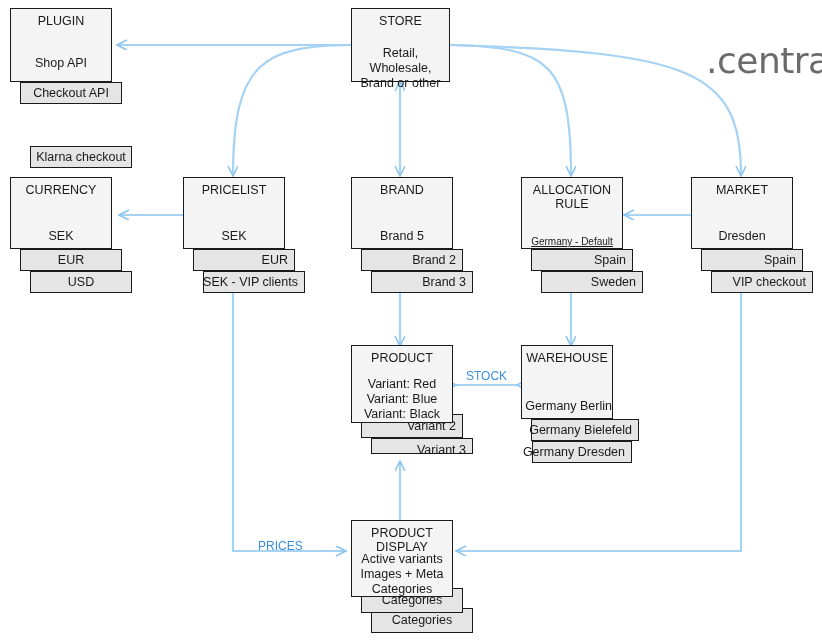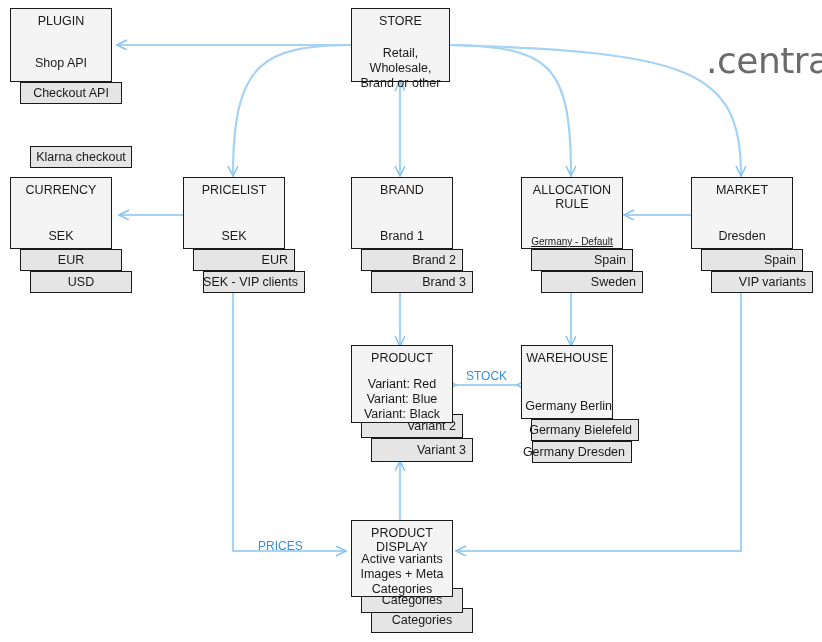--- a/index.html
+++ b/index.html
@@ -188,53 +188,53 @@
 
   <div class="node">
     <div class="card back" style="left:371px;top:271px;width:102px;height:22px;">
       <div class="stacklabel" style="top:3px;">Brand 3</div>
     </div>
     <div class="card back" style="left:361px;top:249px;width:102px;height:22px;">
       <div class="stacklabel" style="top:3px;">Brand 2</div>
     </div>
     <div class="card front" style="left:351px;top:177px;width:102px;height:72px;">
       <div class="title">BRAND</div>
-      <div class="body" style="top:51px;">Brand 1</div>
+      <div class="body" style="top:51px;">Brand 5</div>
     </div>
   </div>
 
   <div class="node">
     <div class="card back" style="left:541px;top:271px;width:102px;height:22px;">
       <div class="stacklabel" style="top:3px;">Sweden</div>
     </div>
     <div class="card back" style="left:531px;top:249px;width:102px;height:22px;">
       <div class="stacklabel" style="top:3px;">Spain</div>
     </div>
     <div class="card front" style="left:521px;top:177px;width:102px;height:72px;">
       <div class="title">ALLOCATION
 RULE</div>
       <div class="body" style="top:56px;font-size:10px;text-decoration:underline;">Germany - Default</div>
     </div>
   </div>
 
   <div class="node">
     <div class="card back" style="left:711px;top:271px;width:102px;height:22px;">
-      <div class="stacklabel" style="top:3px;">VIP variants</div>
+      <div class="stacklabel" style="top:3px;">VIP checkout</div>
     </div>
     <div class="card back" style="left:701px;top:249px;width:102px;height:22px;">
       <div class="stacklabel" style="top:3px;">Spain</div>
     </div>
     <div class="card front" style="left:691px;top:177px;width:102px;height:72px;">
       <div class="title">MARKET</div>
       <div class="body" style="top:51px;">Dresden</div>
     </div>
   </div>
 
   <div class="node">
-    <div class="card back" style="left:371px;top:438px;width:102px;height:24px;">
+    <div class="card back" style="left:371px;top:438px;width:102px;height:16px;">
       <div class="ghost" style="top:-15px;">Variant 2</div>
       <div class="stacklabel" style="top:4px;">Variant 3</div>
     </div>
     <div class="card back" style="left:361px;top:414px;width:102px;height:24px;">
       <div class="ghost" style="top:-15px;">Variant 1</div>
       <div class="stacklabel" style="top:4px;">Variant 2</div>
     </div>
     <div class="card front" style="left:351px;top:345px;width:102px;height:78px;">
       <div class="title">PRODUCT</div>
       <div class="body" style="top:31px;">Variant: Red

